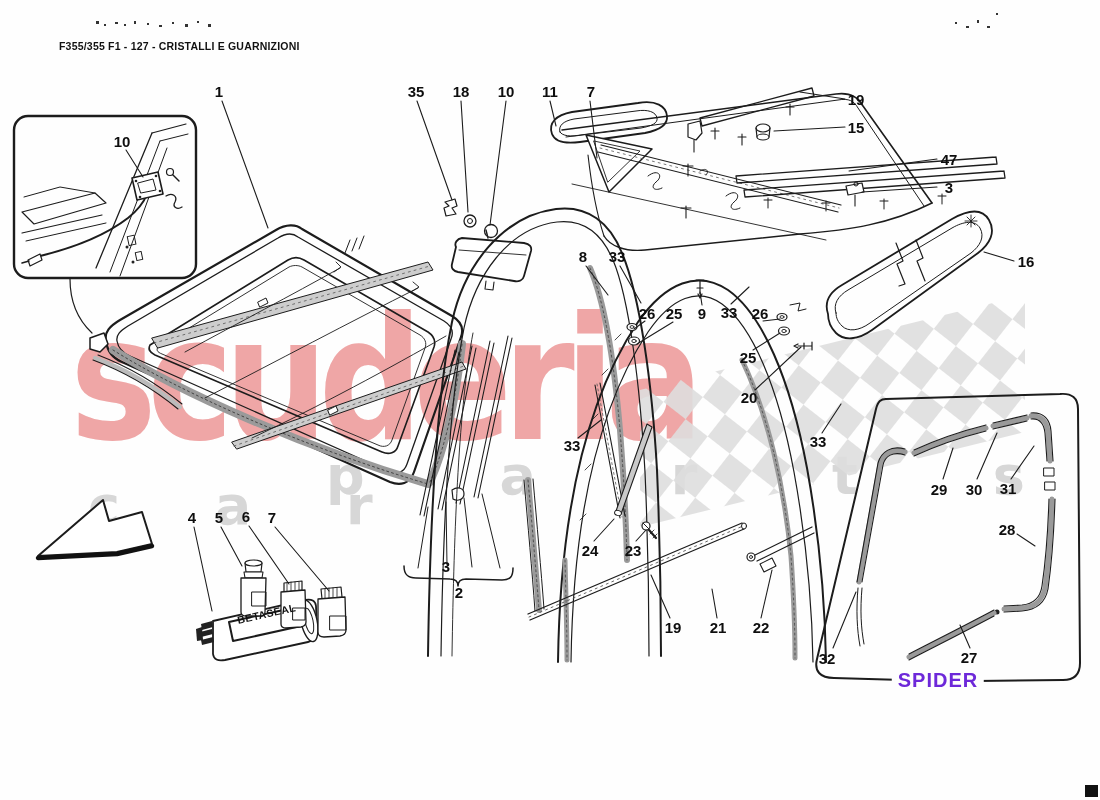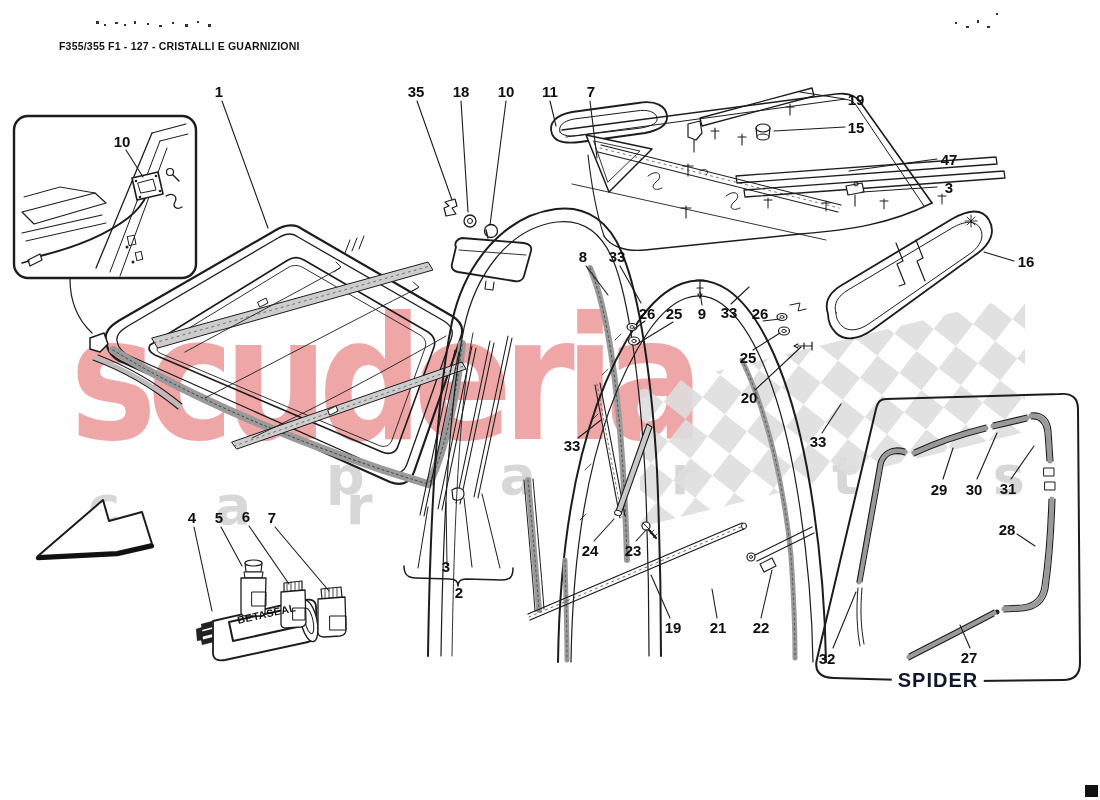--- a/index.html
+++ b/index.html
@@ -23,21 +23,21 @@
   .title{
     position:absolute;left:17px;top:40px;z-index:4;
     font-size:10.5px;font-weight:bold;color:#111;letter-spacing:.2px;padding-left:42px;
   }
   .co{
     position:absolute;z-index:5;transform:translate(-50%,-50%);
     font-size:15px;font-weight:bold;color:#0e0e0e;white-space:nowrap;
   }
   .spider{
     position:absolute;left:938px;top:680px;z-index:6;transform:translate(-50%,-50%);
-    font-size:20px;font-weight:bold;color:#0f172a;background:#fefefe;padding:0 6px;
+    font-size:20px;font-weight:bold;color:#6d28d9;background:#fefefe;padding:0 6px;
     letter-spacing:1px;
   }
   .betaseal{
     position:absolute;left:232px;top:615px;width:68px;z-index:6;
     transform:rotate(-12.5deg);transform-origin:left top;
     font-size:10.5px;font-weight:800;color:#111;text-align:center;letter-spacing:.5px;
   }
 </style>
 </head>
 <body>

